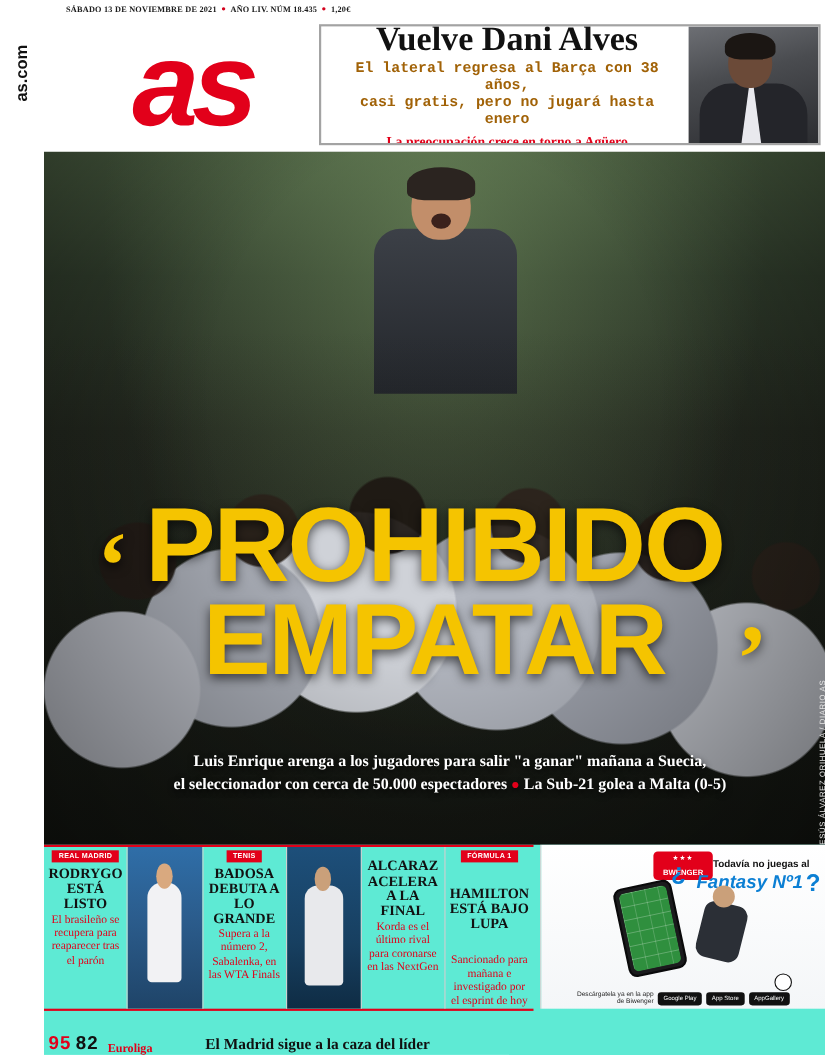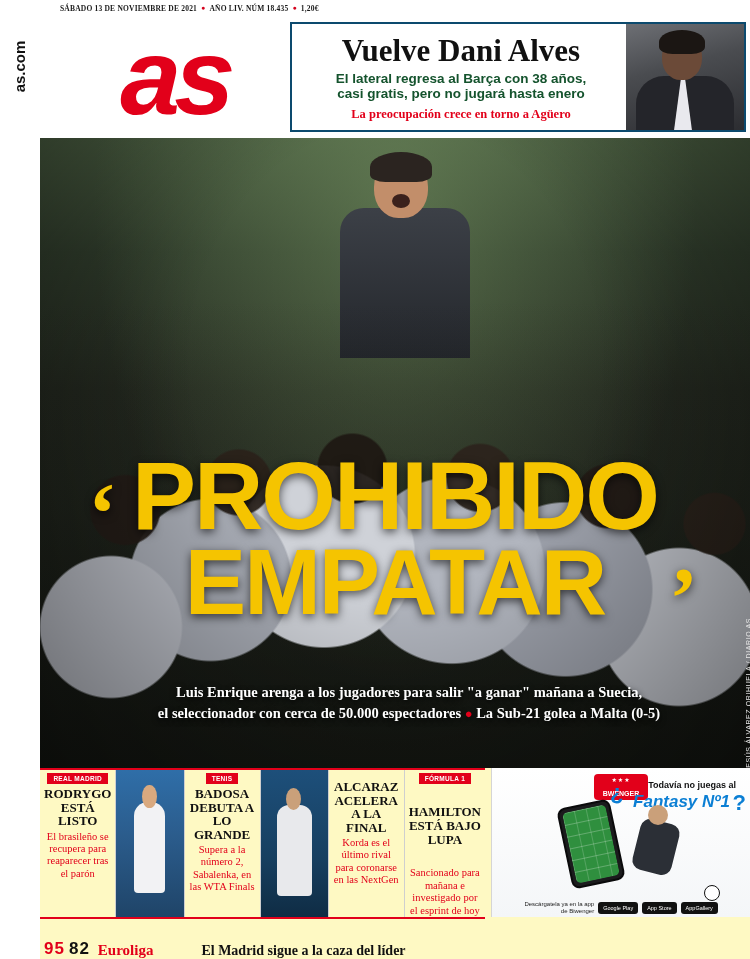--- a/index.html
+++ b/index.html
@@ -55,45 +55,45 @@
     font-size: 108px;
     line-height: 1;
     color: #e2001a;
     letter-spacing: -6px;
     font-style: italic;
     transform: skewX(-2deg);
   }
   .promo-box {
     flex: 1;
     margin: 6px 4px 6px 0;
-    border: 2px solid #0c4a6e;
+    border: 2px solid #a3a3a3;
     position: relative;
     display: flex;
     overflow: hidden;
     background: #fff;
   }
   .promo-text {
     flex: 1; padding: 8px 10px 6px 14px;
     text-align: center;
     display: flex; flex-direction: column; justify-content: center;
   }
   .promo-title {
     font-family: "Liberation Serif", serif;
     font-weight: bold;
     font-size: 31px;
     line-height: 1.0;
     color: #111;
     margin-bottom: 5px;
   }
   .promo-sub {
-    font-family: Liberation Sans, sans-serif;
+    font-family: Liberation Mono, monospace;
     font-weight: bold;
     font-size: 13.5px;
     line-height: 1.15;
-    color: #14532d;
+    color: #a16207;
   }
   .promo-third {
     font-family: "Liberation Serif", serif;
     font-weight: bold;
     font-size: 12.5px;
     line-height: 1.15;
     color: #e2001a;
     margin-top: 5px;
   }
   .promo-photo {
@@ -224,21 +224,21 @@
     font-weight: bold;
     font-size: 14.5px;
     line-height: 1.42;
     text-shadow: 0 2px 6px rgba(0,0,0,.9);
   }
   .subhead .bullet { color: #e2001a; font-size: 13px; }
 
   
   .bottom {
     position: absolute; left: 40px; top: 768px; width: 710px; height: 191px;
-    background: #fef9c3;
+    background: #5eead4;
     display: flex;
     flex-direction: column;
   }
   .bottom-main { display: flex; flex: 1; }
   .news-strip { width: 445px; display: flex; border-top: 2px solid #e2001a; }
   .news-col {
     flex: 1; position: relative; padding: 0 4px;
     border-right: 1px solid #cfcfcf;
     display: flex; flex-direction: column;
   }
@@ -387,21 +387,21 @@
     width: 445px;
   }
   .score {
     font-family: "Liberation Sans", sans-serif;
     font-weight: bold; font-size: 17px; color: #e2001a;
     letter-spacing: 1px;
   }
   .score .s2 { color: #111; margin-left: 4px; }
   .comp {
     font-family: "Liberation Serif", serif;
-    font-weight: bold; font-size: 15px; color: #e2001a;
+    font-weight: bold; font-size: 11px; color: #e2001a;
   }
   .score-text {
     font-family: "Liberation Serif", serif;
     font-weight: bold; font-size: 14px; color: #111; margin-left: 40px;
   }
 </style>
 </head>
 <body>
 
 <div class="page">

